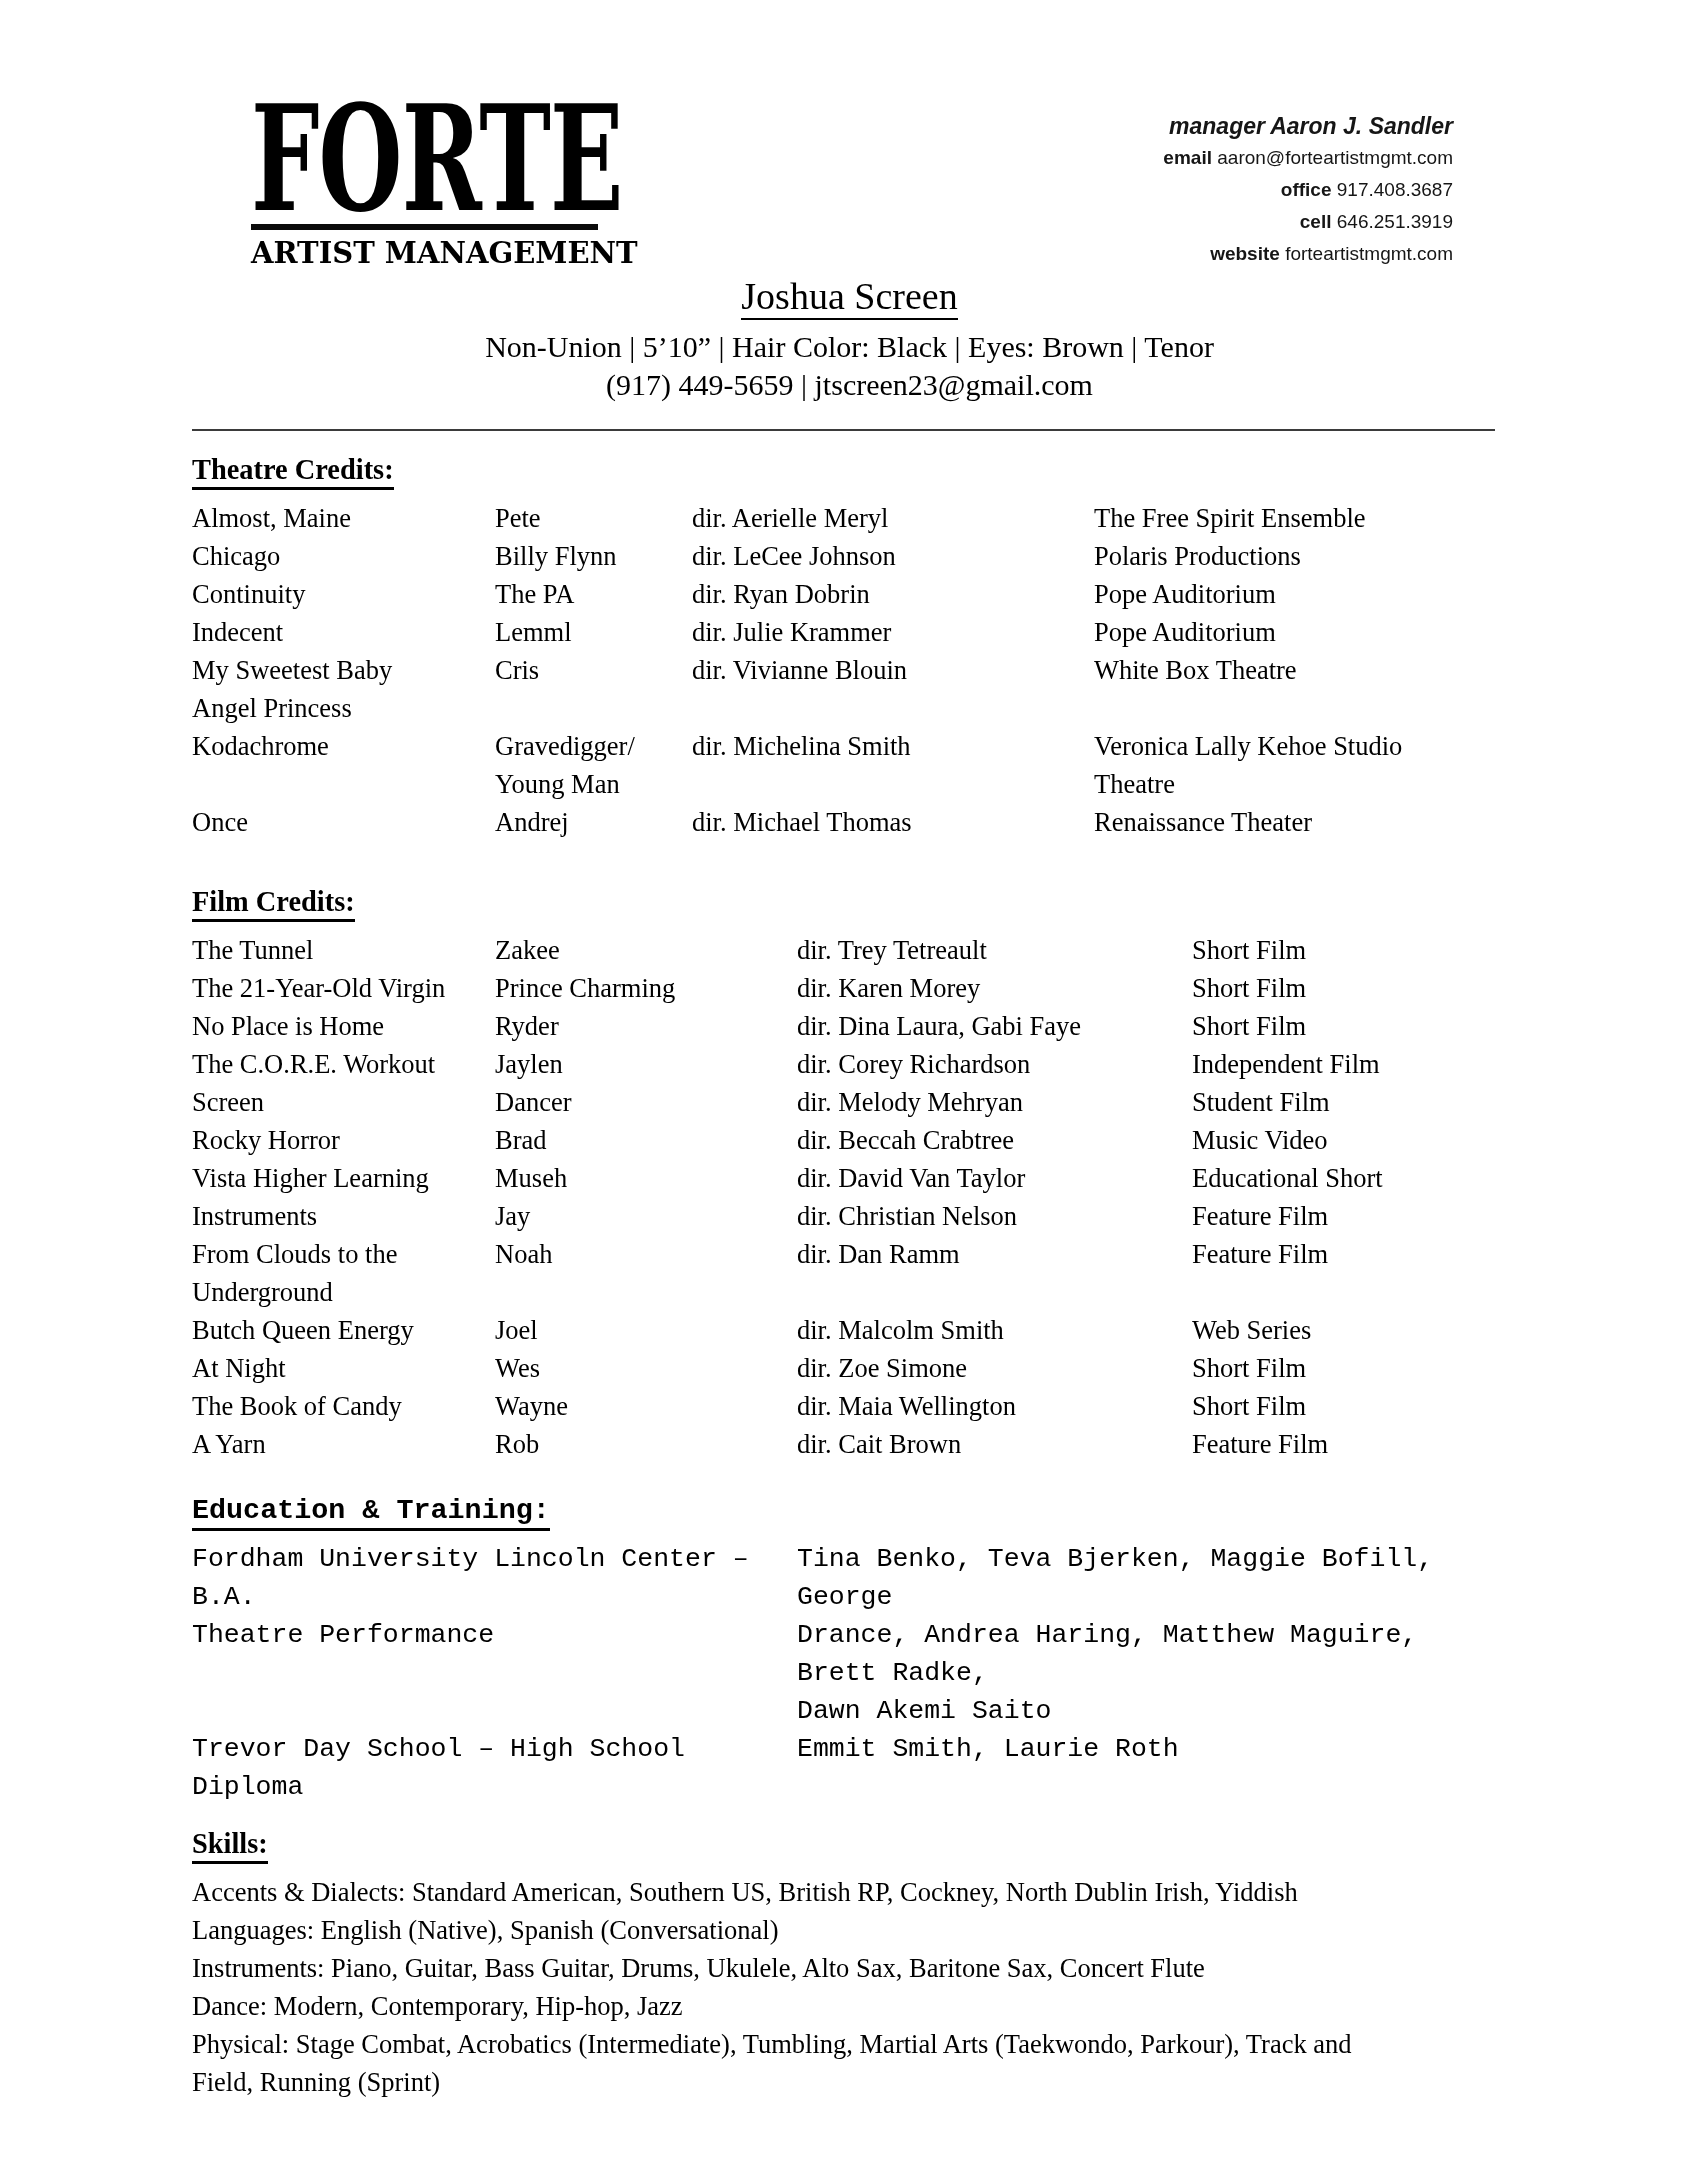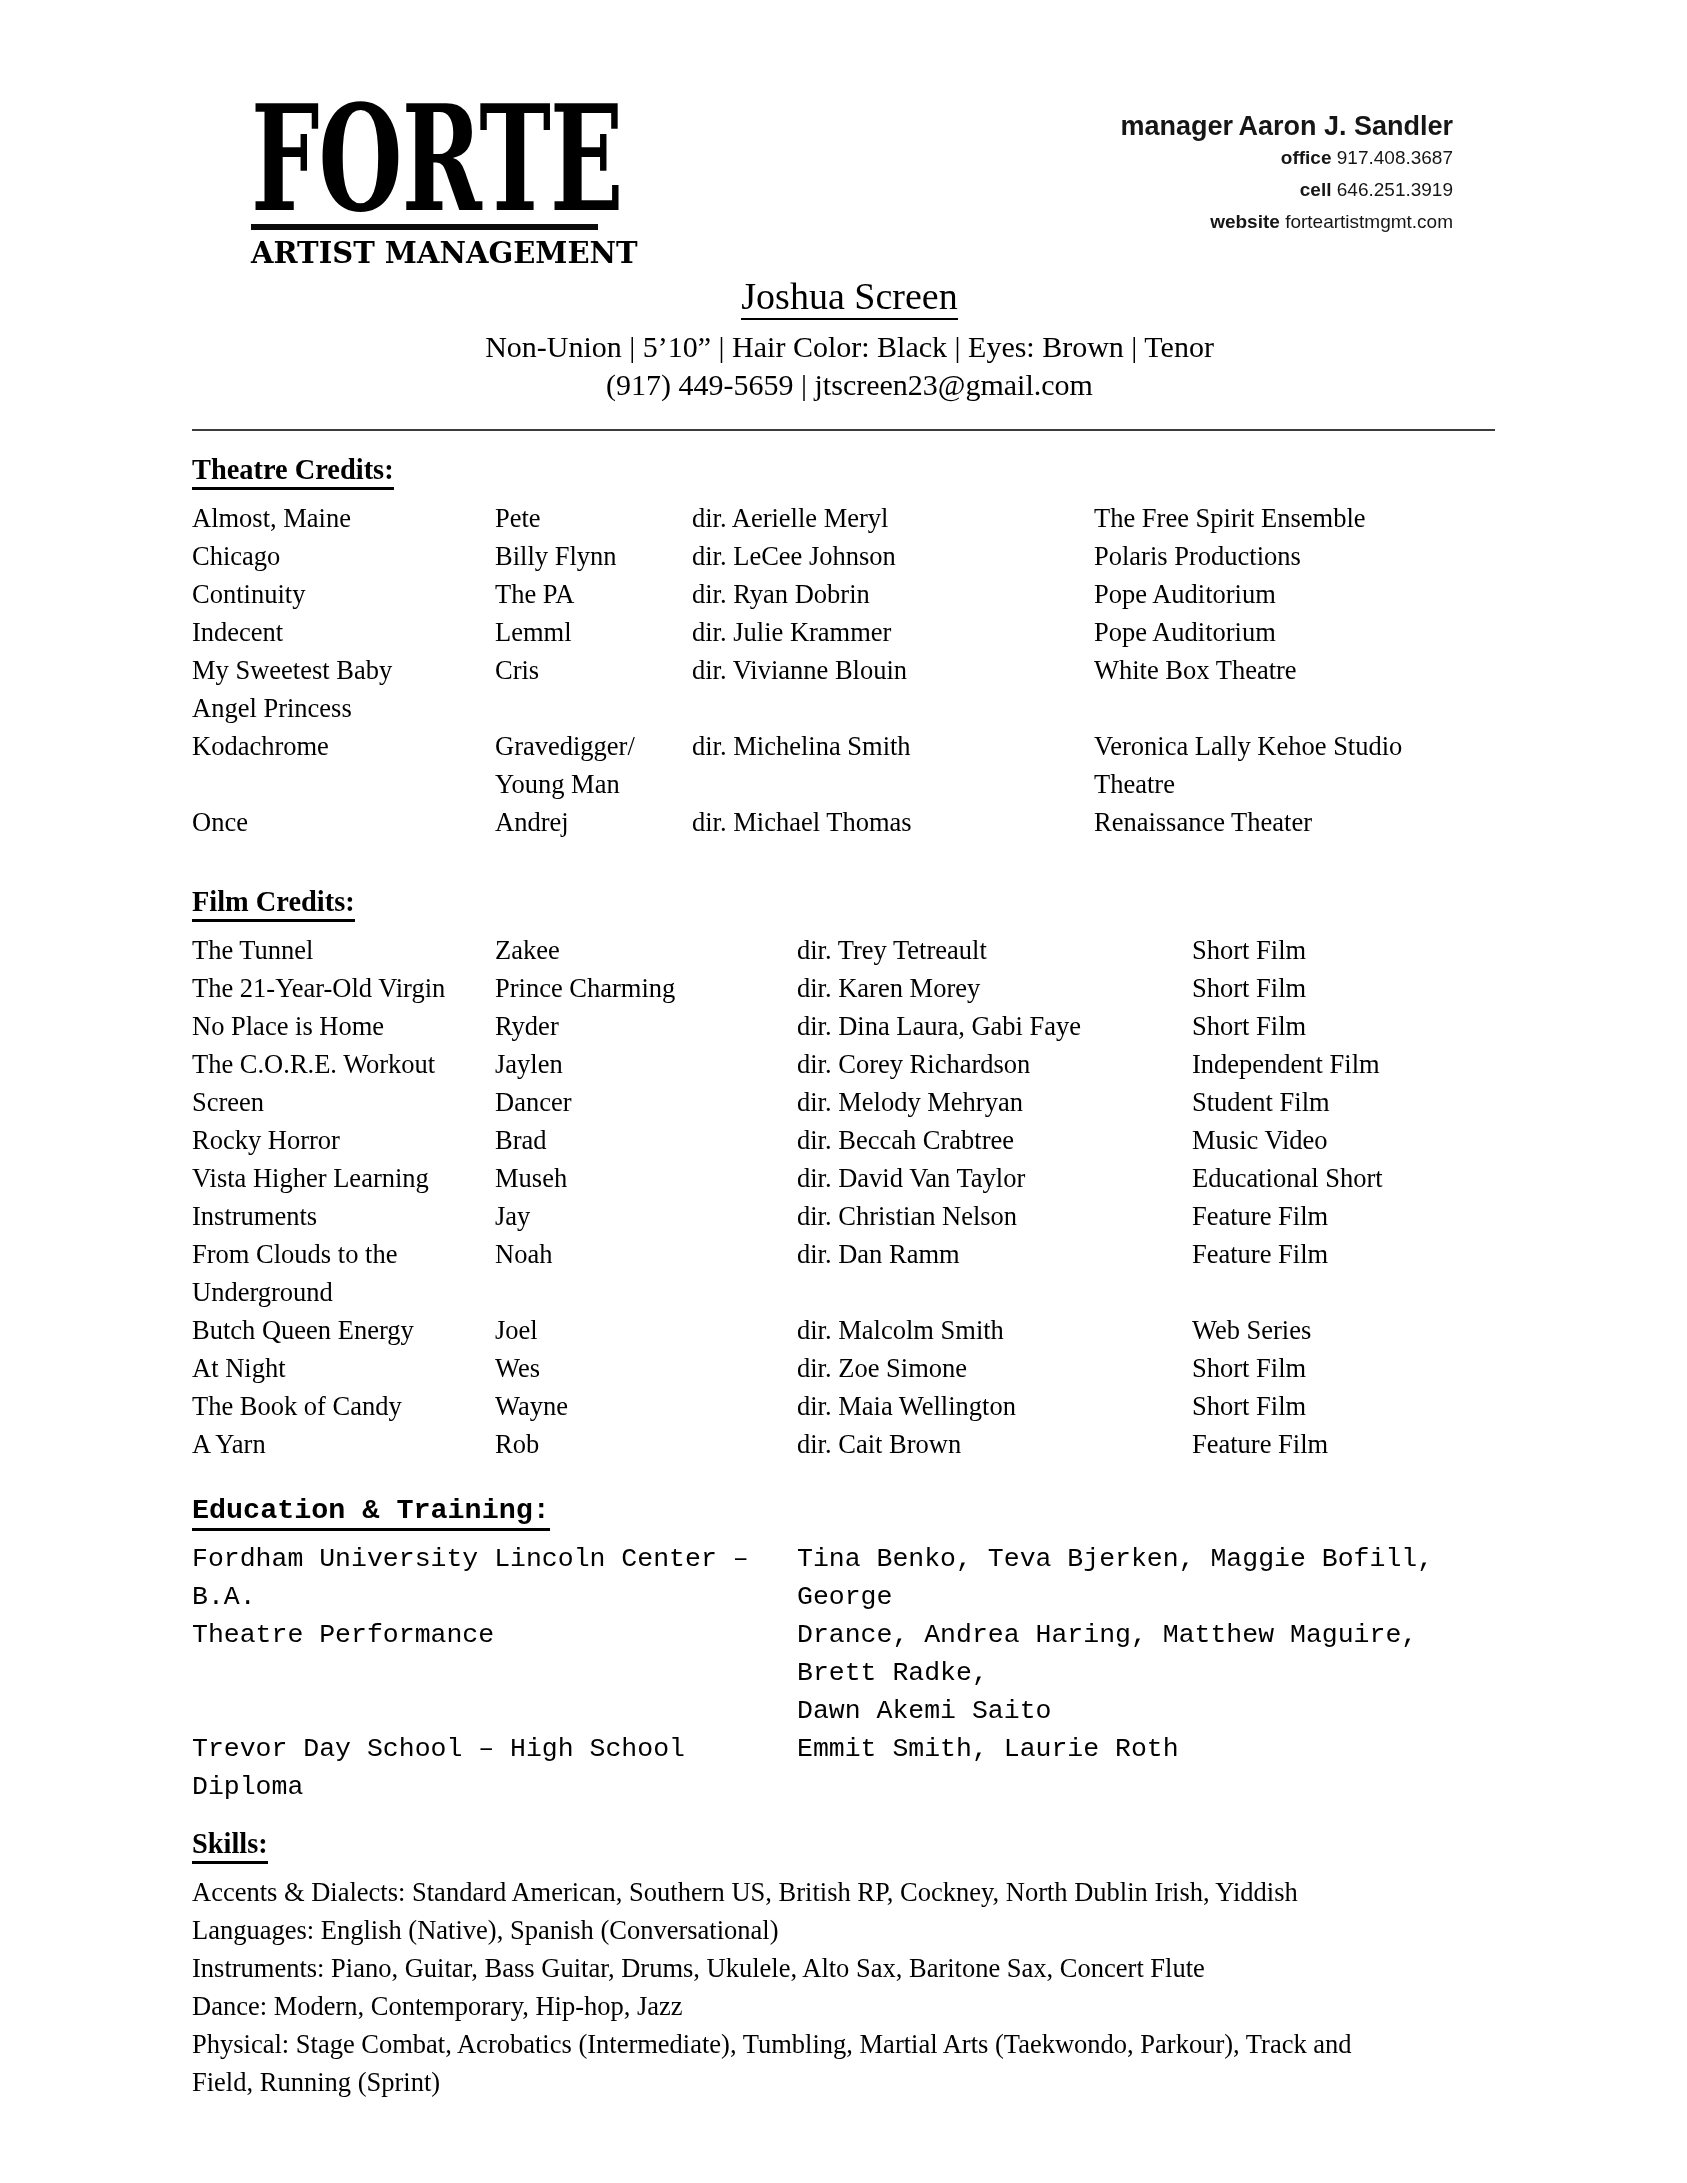--- a/index.html
+++ b/index.html
@@ -34,21 +34,21 @@
   }
 
   
   .mgr{
     position:absolute;top:111px;left:794px;right:246px;
     text-align:right;
     font-family:"Liberation Sans","DejaVu Sans",sans-serif;
     color:#161616;
   }
   .mgr-line{font-size:19px;line-height:32px;white-space:nowrap;}
-  .mgr-primary{font-size:27px;line-height:31px;font-weight:bold;}
+  .mgr-primary{font-size:23px;line-height:31px;font-weight:bold;font-style:italic;}
   .mgr-label{font-weight:bold;margin-right:5.3px;}
 
   
   .name-block{position:absolute;top:275px;left:0;right:0;text-align:center;}
   .name-block h1{margin:0;font-size:38px;line-height:42px;font-weight:normal;}
   .name-underline{display:inline-block;border-bottom:2.6px solid #000;padding-bottom:1.3px;}
   .hdr-details{margin-top:8px;font-size:30px;line-height:38px;}
   .hdr-contact{font-size:30px;line-height:38px;}
 
   
@@ -91,20 +91,23 @@
 
   <div class="logo">
     <div class="logo-word">FORTE</div>
     <div class="logo-rule"></div>
     <div class="logo-sub">ARTIST MANAGEMENT</div>
   </div>
 
   <div class="mgr">
     <div class="mgr-line mgr-primary">
       <span class="mgr-label">manager</span><span>Aaron J. Sandler</span>
+    </div>
+    <div class="mgr-line">
+      <span class="mgr-label">email</span><span>aaron@forteartistmgmt.com</span>
     </div>
     <div class="mgr-line">
       <span class="mgr-label">office</span><span>917.408.3687</span>
     </div>
     <div class="mgr-line">
       <span class="mgr-label">cell</span><span>646.251.3919</span>
     </div>
     <div class="mgr-line">
       <span class="mgr-label">website</span><span>forteartistmgmt.com</span>
     </div>

